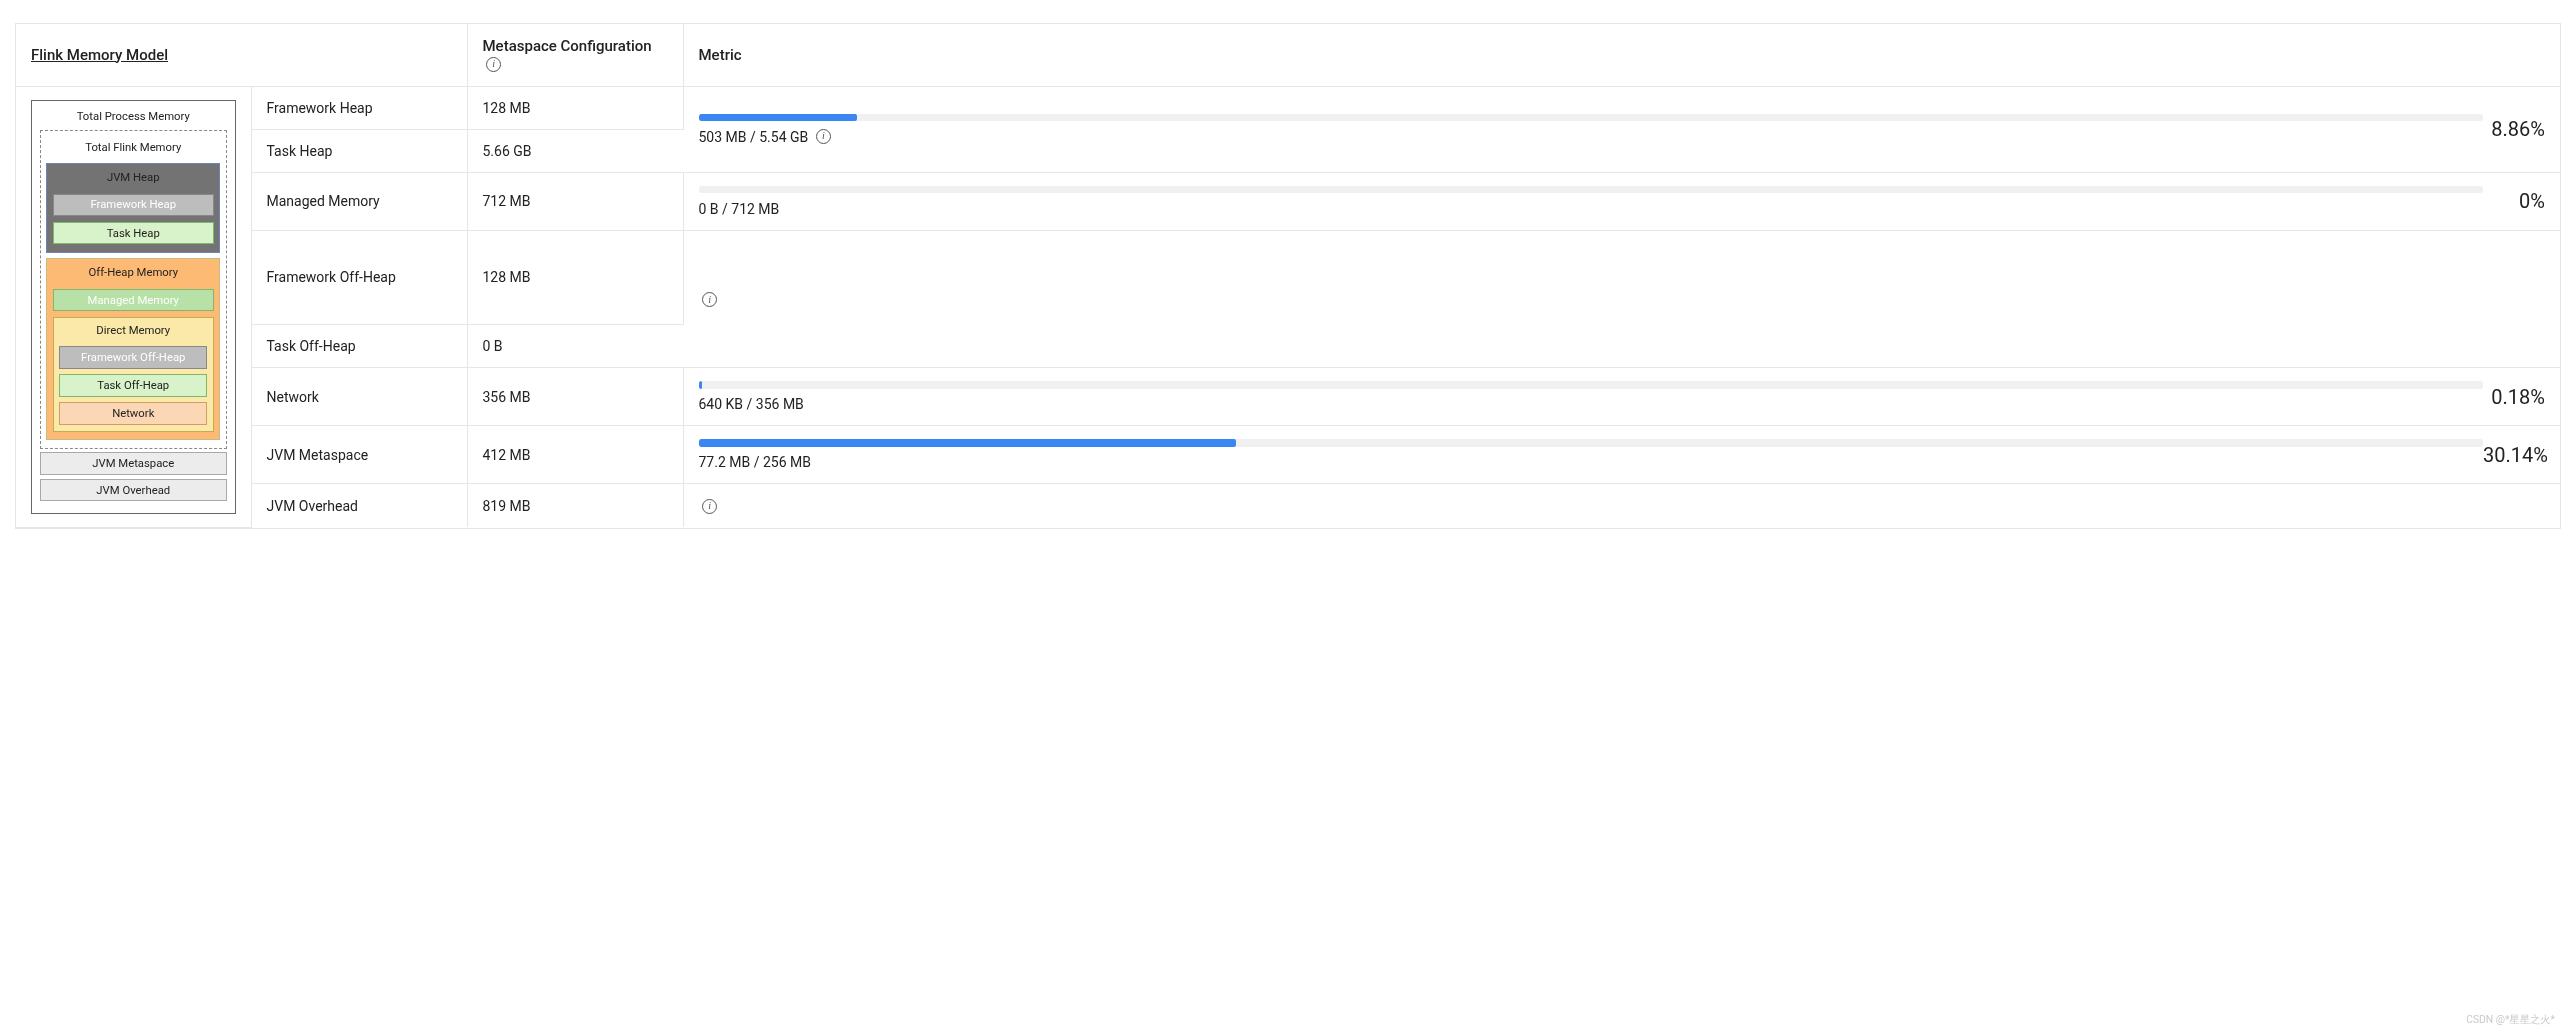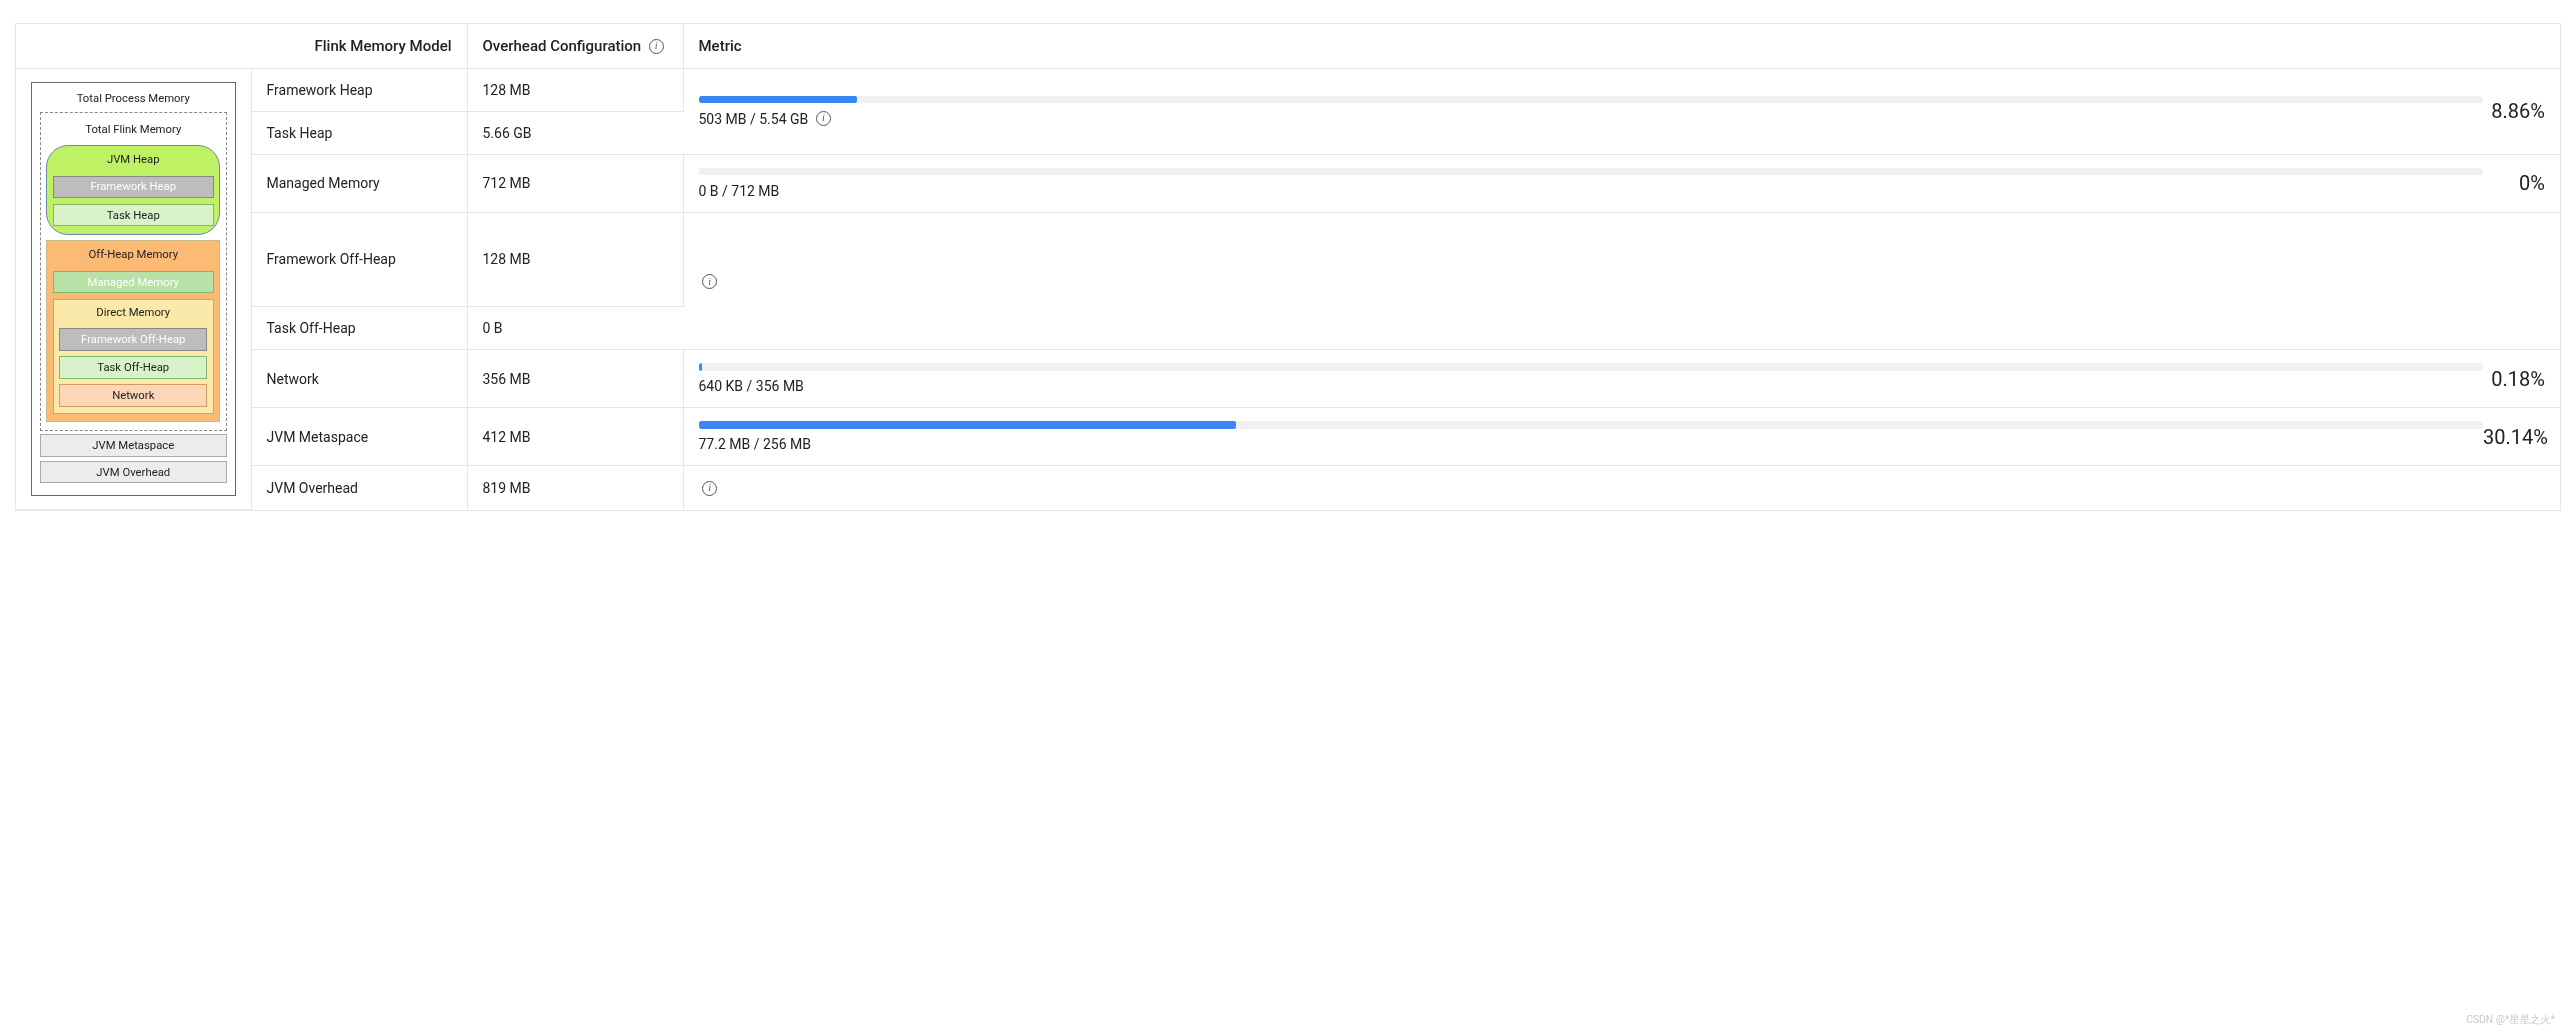--- a/index.html
+++ b/index.html
@@ -133,21 +133,21 @@
     display: flex;
     flex-direction: column;
     gap: 5.6px;
   }
   .mm-label { padding: 1.9px 0 3.8px 0; font-size: 11.3px; }
   .mm-chip {
     border: 0.9px solid;
     padding: 3.8px 0;
     font-size: 11.3px;
   }
-  .jvm-heap { background:#bef264; border-color:#6d86b3;border-radius:22px; }
+  .jvm-heap { background:#737373; border-color:#6d86b3; }
   .framework-heap { background:#bdbdbd; border-color:#888; color:#fff; }
   .task-heap { background:#d8f3c9; border-color:#7fb76b; }
   .off-heap { background:#fdba74; border-color:#c7bb83; }
   .managed-mem { background:#b7e1a6; border-color:#7fb76b; color:#fff; }
   .direct-mem { background:#fae9a8; border-color:#c7ab53; }
   .framework-off { background:#bdbdbd; border-color:#888; color:#fff; }
   .task-off { background:#d8f3c9; border-color:#7fb76b; }
   .network { background:#fbd7b5; border-color:#d49b64; }
   .plain-chip { background:#ececec; border-color:#a9a9a9; }
 
@@ -169,23 +169,23 @@
     <div class="card">
       <table>
         <colgroup>
           <col class="col-model">
           <col class="col-name">
           <col class="col-config">
           <col class="col-metric">
         </colgroup>
         <thead>
           <tr>
-            <th colspan="2" style="text-align:right;">Flink Memory Model</th>
+            <th colspan="2" style="text-align:left;text-decoration:underline;">Flink Memory Model</th>
             <th>
-              <span>Overhead Configuration</span>
+              <span>Metaspace Configuration</span>
               <span class="info-icon"></span>
             </th>
             <th>Metric</th>
           </tr>
         </thead>
         <tbody>
 
           <tr>
             <td rowspan="8">
               <div class="model-diagram">

